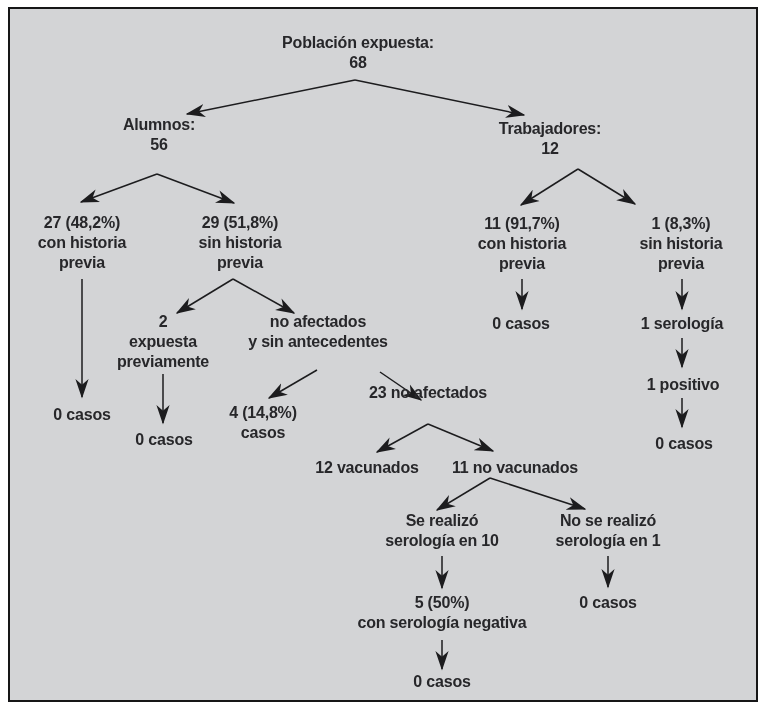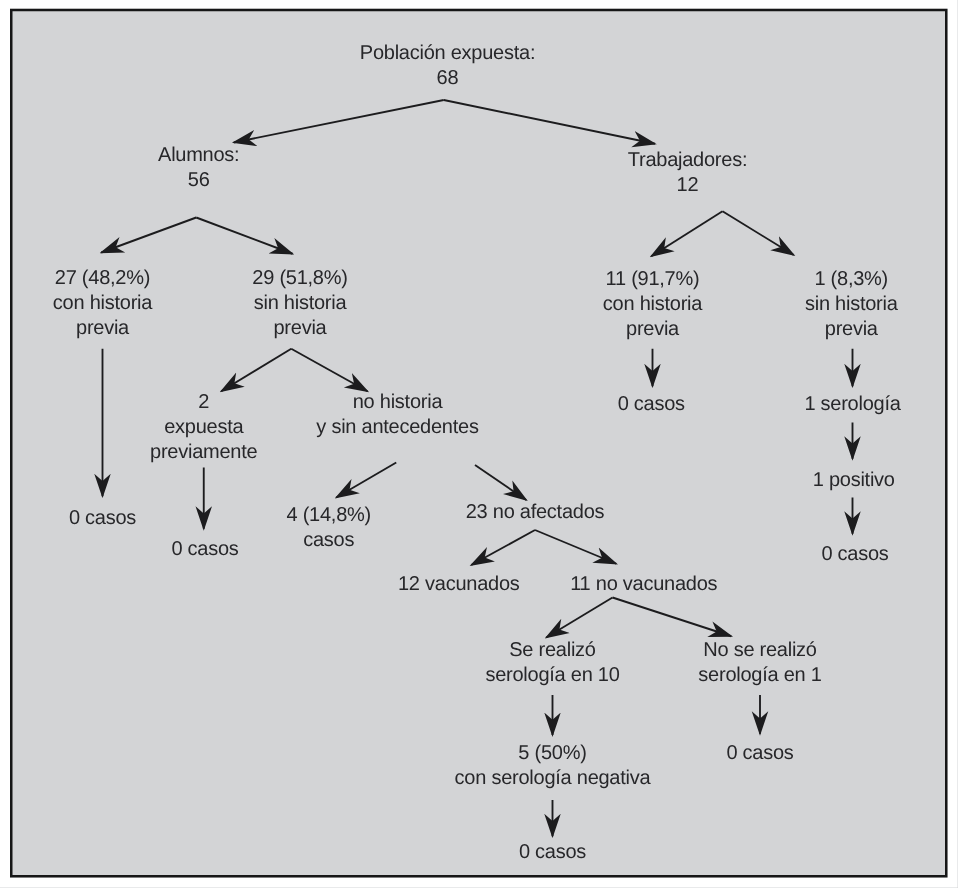--- a/index.html
+++ b/index.html
@@ -24,21 +24,21 @@
   .node{
     position:absolute;
     transform:translateX(-50%);
     text-align:center;
     color:#27272a;
     font-size:16px;
     line-height:20px;
     letter-spacing:-0.2px;
     white-space:nowrap;
   }
-  .node span{display:block;}
+  .node span{display:block;font-weight:bold;}
   svg.arrows{position:absolute;left:0;top:0;}
   svg.arrows line{stroke:#1c1c1e;stroke-width:1.5;}
 </style>
 </head>
 <body>
 
 <div class="frame"></div>
 
 <div class="layer">
 
@@ -120,30 +120,30 @@
     <span>2</span>
     <span>expuesta</span>
     <span>previamente</span>
   </div>
 
   <div class="node" style="left:164px;top:430px">
     <span>0 casos</span>
   </div>
 
   <div class="node" style="left:318px;top:312px">
-    <span>no historia</span>
+    <span>no afectados</span>
     <span>y sin antecedentes</span>
   </div>
 
   <div class="node" style="left:263px;top:403px">
     <span>4 (14,8%)</span>
     <span>casos</span>
   </div>
 
-  <div class="node" style="left:428px;top:400px">
+  <div class="node" style="left:428px;top:383px">
     <span>23 no afectados</span>
   </div>
 
   <div class="node" style="left:367px;top:458px">
     <span>12 vacunados</span>
   </div>
 
   <div class="node" style="left:515px;top:458px">
     <span>11 no vacunados</span>
   </div>

